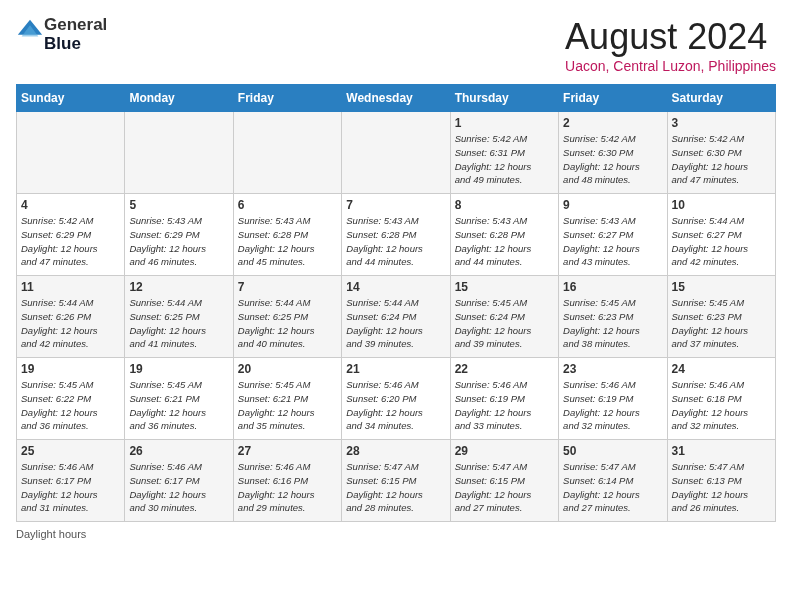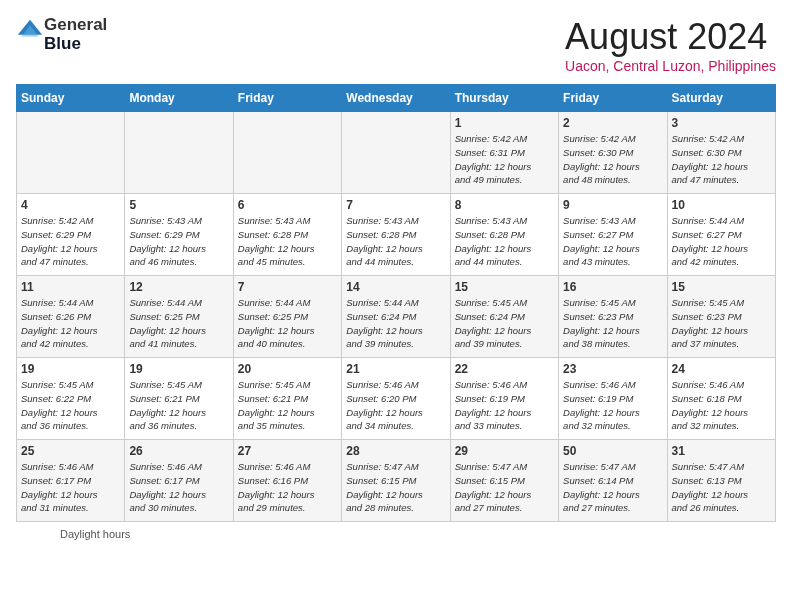--- a/index.html
+++ b/index.html
@@ -94,21 +94,20 @@
     .empty {
       background: #fff !important;
     }
     tbody tr:nth-child(odd) td.empty {
       background: #f5f5f5 !important;
     }
     .footer {
       margin-top: 6px;
       font-size: 11px;
       color: #555;
-      margin-left: 44px;
     }
   </style>
 </head>
 <body>
 
 <div class="header">
   <div class="logo">
     <svg class="logo-icon" viewBox="0 0 30 30" xmlns="http://www.w3.org/2000/svg">
       <polygon points="15,4 28,20 2,20" fill="#2a7fc1"></polygon>
       <polygon points="15,10 24,22 6,22" fill="#5aaedf" opacity="0.6"></polygon>

